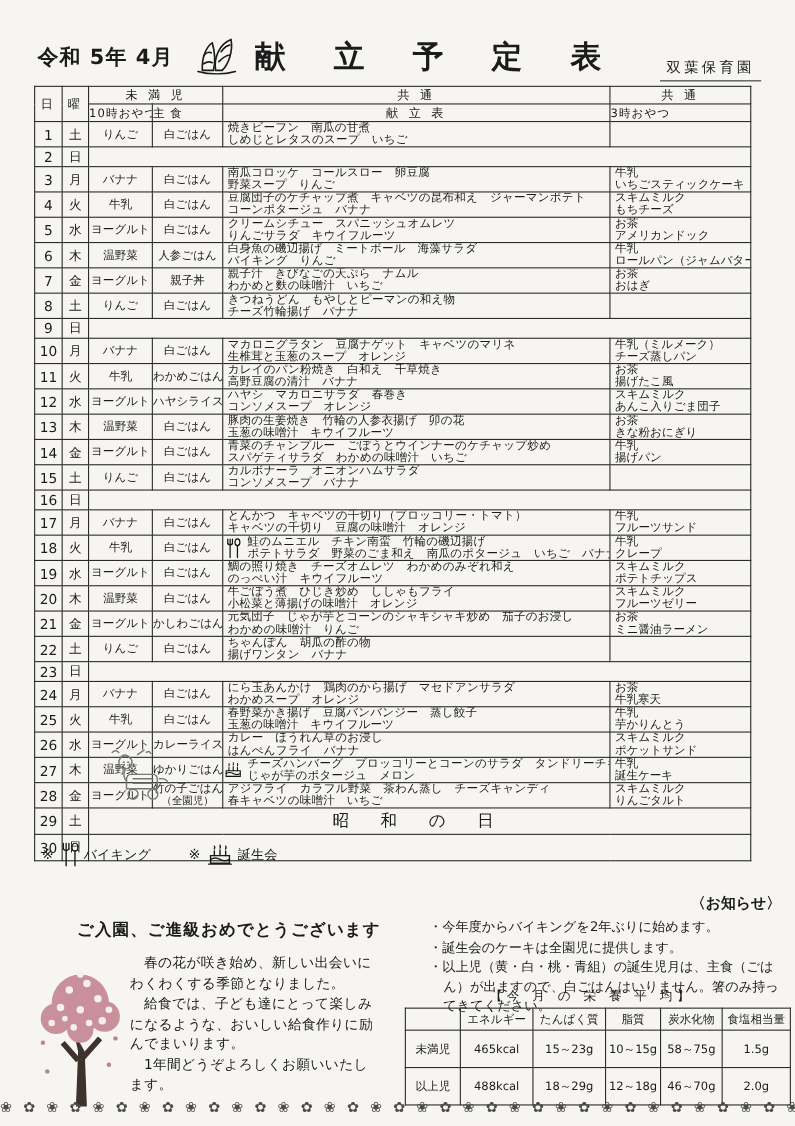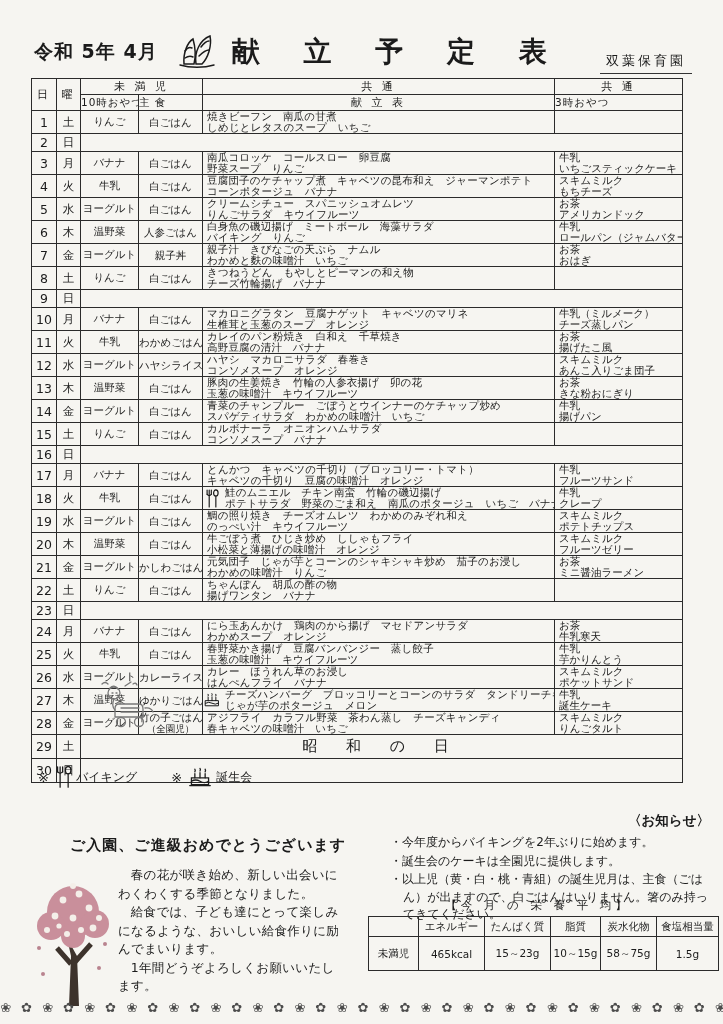--- a/index.html
+++ b/index.html
@@ -791,19 +791,27 @@
             <th>食塩相当量</th>
           </tr>
           <tr class="nut-r">
             <td class="nut-label">未満児</td>
             <td class="nut-val">465kcal</td>
             <td class="nut-val">15～23g</td>
             <td class="nut-val">10～15g</td>
             <td class="nut-val">58～75g</td>
             <td class="nut-val">1.5g</td>
           </tr>
+          <tr class="nut-r">
+            <td class="nut-label">以上児</td>
+            <td class="nut-val">488kcal</td>
+            <td class="nut-val">18～29g</td>
+            <td class="nut-val">12～18g</td>
+            <td class="nut-val">46～70g</td>
+            <td class="nut-val">2.0g</td>
+          </tr>
         </tbody>
     </table>
   </div>
 
   <div class="deco">❀ ✿ ❀ ✿ ❀ ✿ ❀ ✿ ❀ ✿ ❀ ✿ ❀ ✿ ❀ ✿ ❀ ✿ ❀ ✿ ❀ ✿ ❀ ✿ ❀ ✿ ❀ ✿ ❀ ✿ ❀ ✿ ❀ ✿ ❀ ✿ ❀ ✿ ❀ ✿ ❀ ✿ ❀ ✿ ❀ ✿ ❀ ✿ ❀ ✿ ❀ ✿ </div>
 
 </div>
 
 </body></html>

